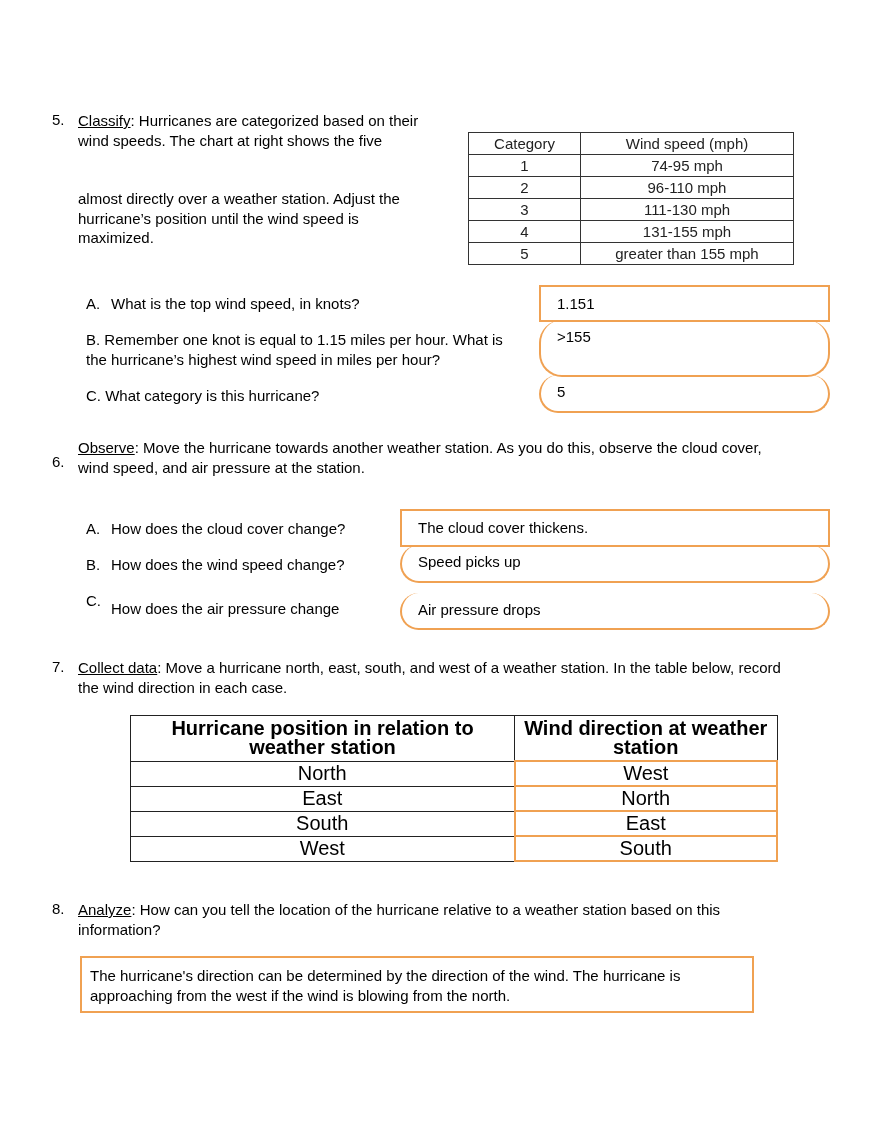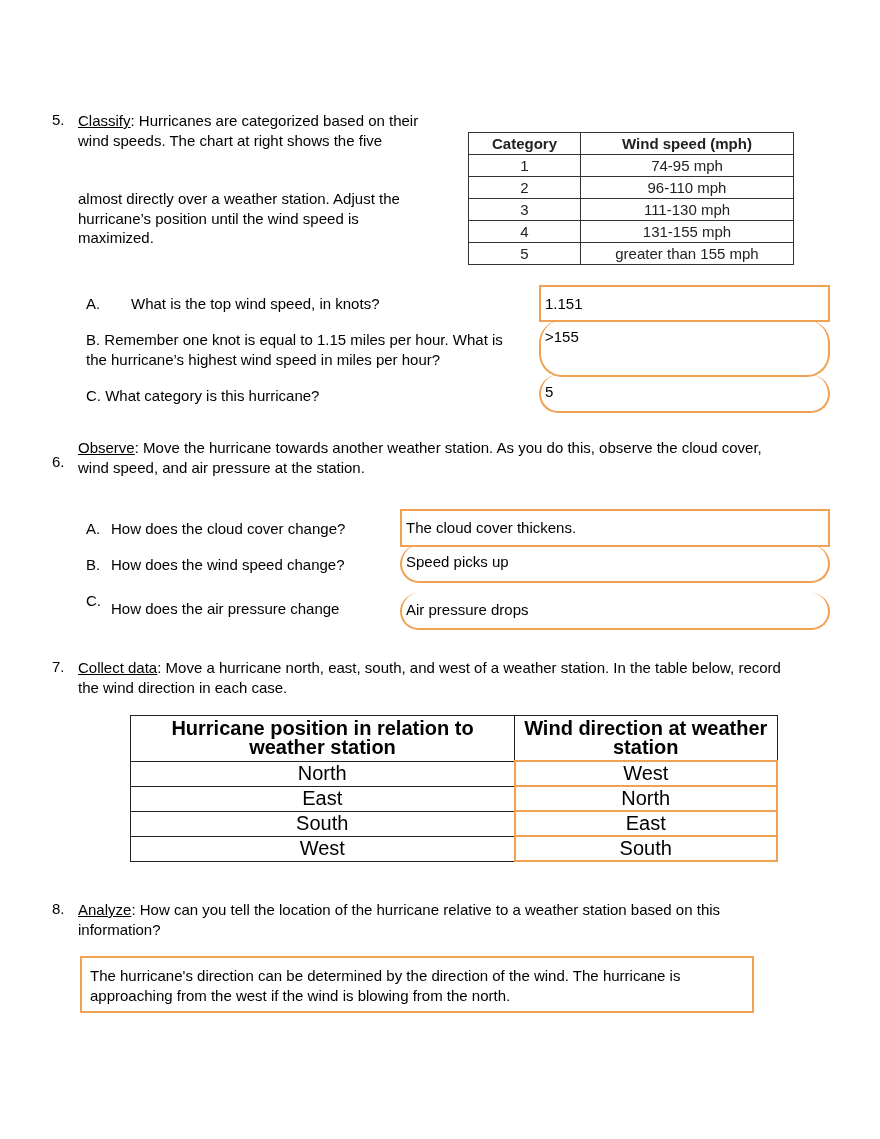--- a/index.html
+++ b/index.html
@@ -30,29 +30,29 @@
       border-collapse: collapse;
       font-size: 15px;
       color: #222;
     }
     table.cat th, table.cat td {
       border: 1.5px solid #333;
       text-align: center;
       height: 21px;
       padding: 0;
     }
-    table.cat th { font-weight: bold; }
+    table.cat th { font-weight: normal; }
     table.cat th.c1, table.cat td.c1 { width: 111px; }
 
     
     .obox {
       position: absolute;
       border: 2px solid #f0a152;
       box-sizing: border-box;
-      padding: 7px 4px;
+      padding: 7px 16px;
       line-height: 19.5px;
       font-size: 15px;
     }
     .obox.notop { border-top: none; border-radius: 23px; }
 
     
     table.wind {
       position: absolute;
       left: 130px;
       top: 715px;
@@ -122,21 +122,21 @@
       <td>131-155 mph</td>
     </tr>
     <tr>
       <td class="c1">5</td>
       <td>greater than 155 mph</td>
     </tr>
   </tbody>
     </table>
 
   <span class="sub" style="left:86px; top:294px;">A.</span>
-  <span class="sub" style="left:111px; top:294px;margin-left:20px;">What is the top wind speed, in knots?</span>
+  <span class="sub" style="left:111px; top:294px;">What is the top wind speed, in knots?</span>
   <div class="sub" style="left:86px; top:330px;">
     <div>B. Remember one knot is equal to 1.15 miles per hour. What is</div>
     <div>the hurricane’s highest wind speed in miles per hour?</div>
   </div>
   <span class="sub" style="left:86px; top:386px;">C. What category is this hurricane?</span>
 
   <div class="obox" style="left:539px; top:285px; width:291px; height:37px;">1.151</div>
   <div class="obox notop" style="left:539px; top:320px; width:291px; height:57px;">&gt;155</div>
   <div class="obox notop" style="left:539px; top:375px; width:291px; height:38px;">5</div>
 </div>

